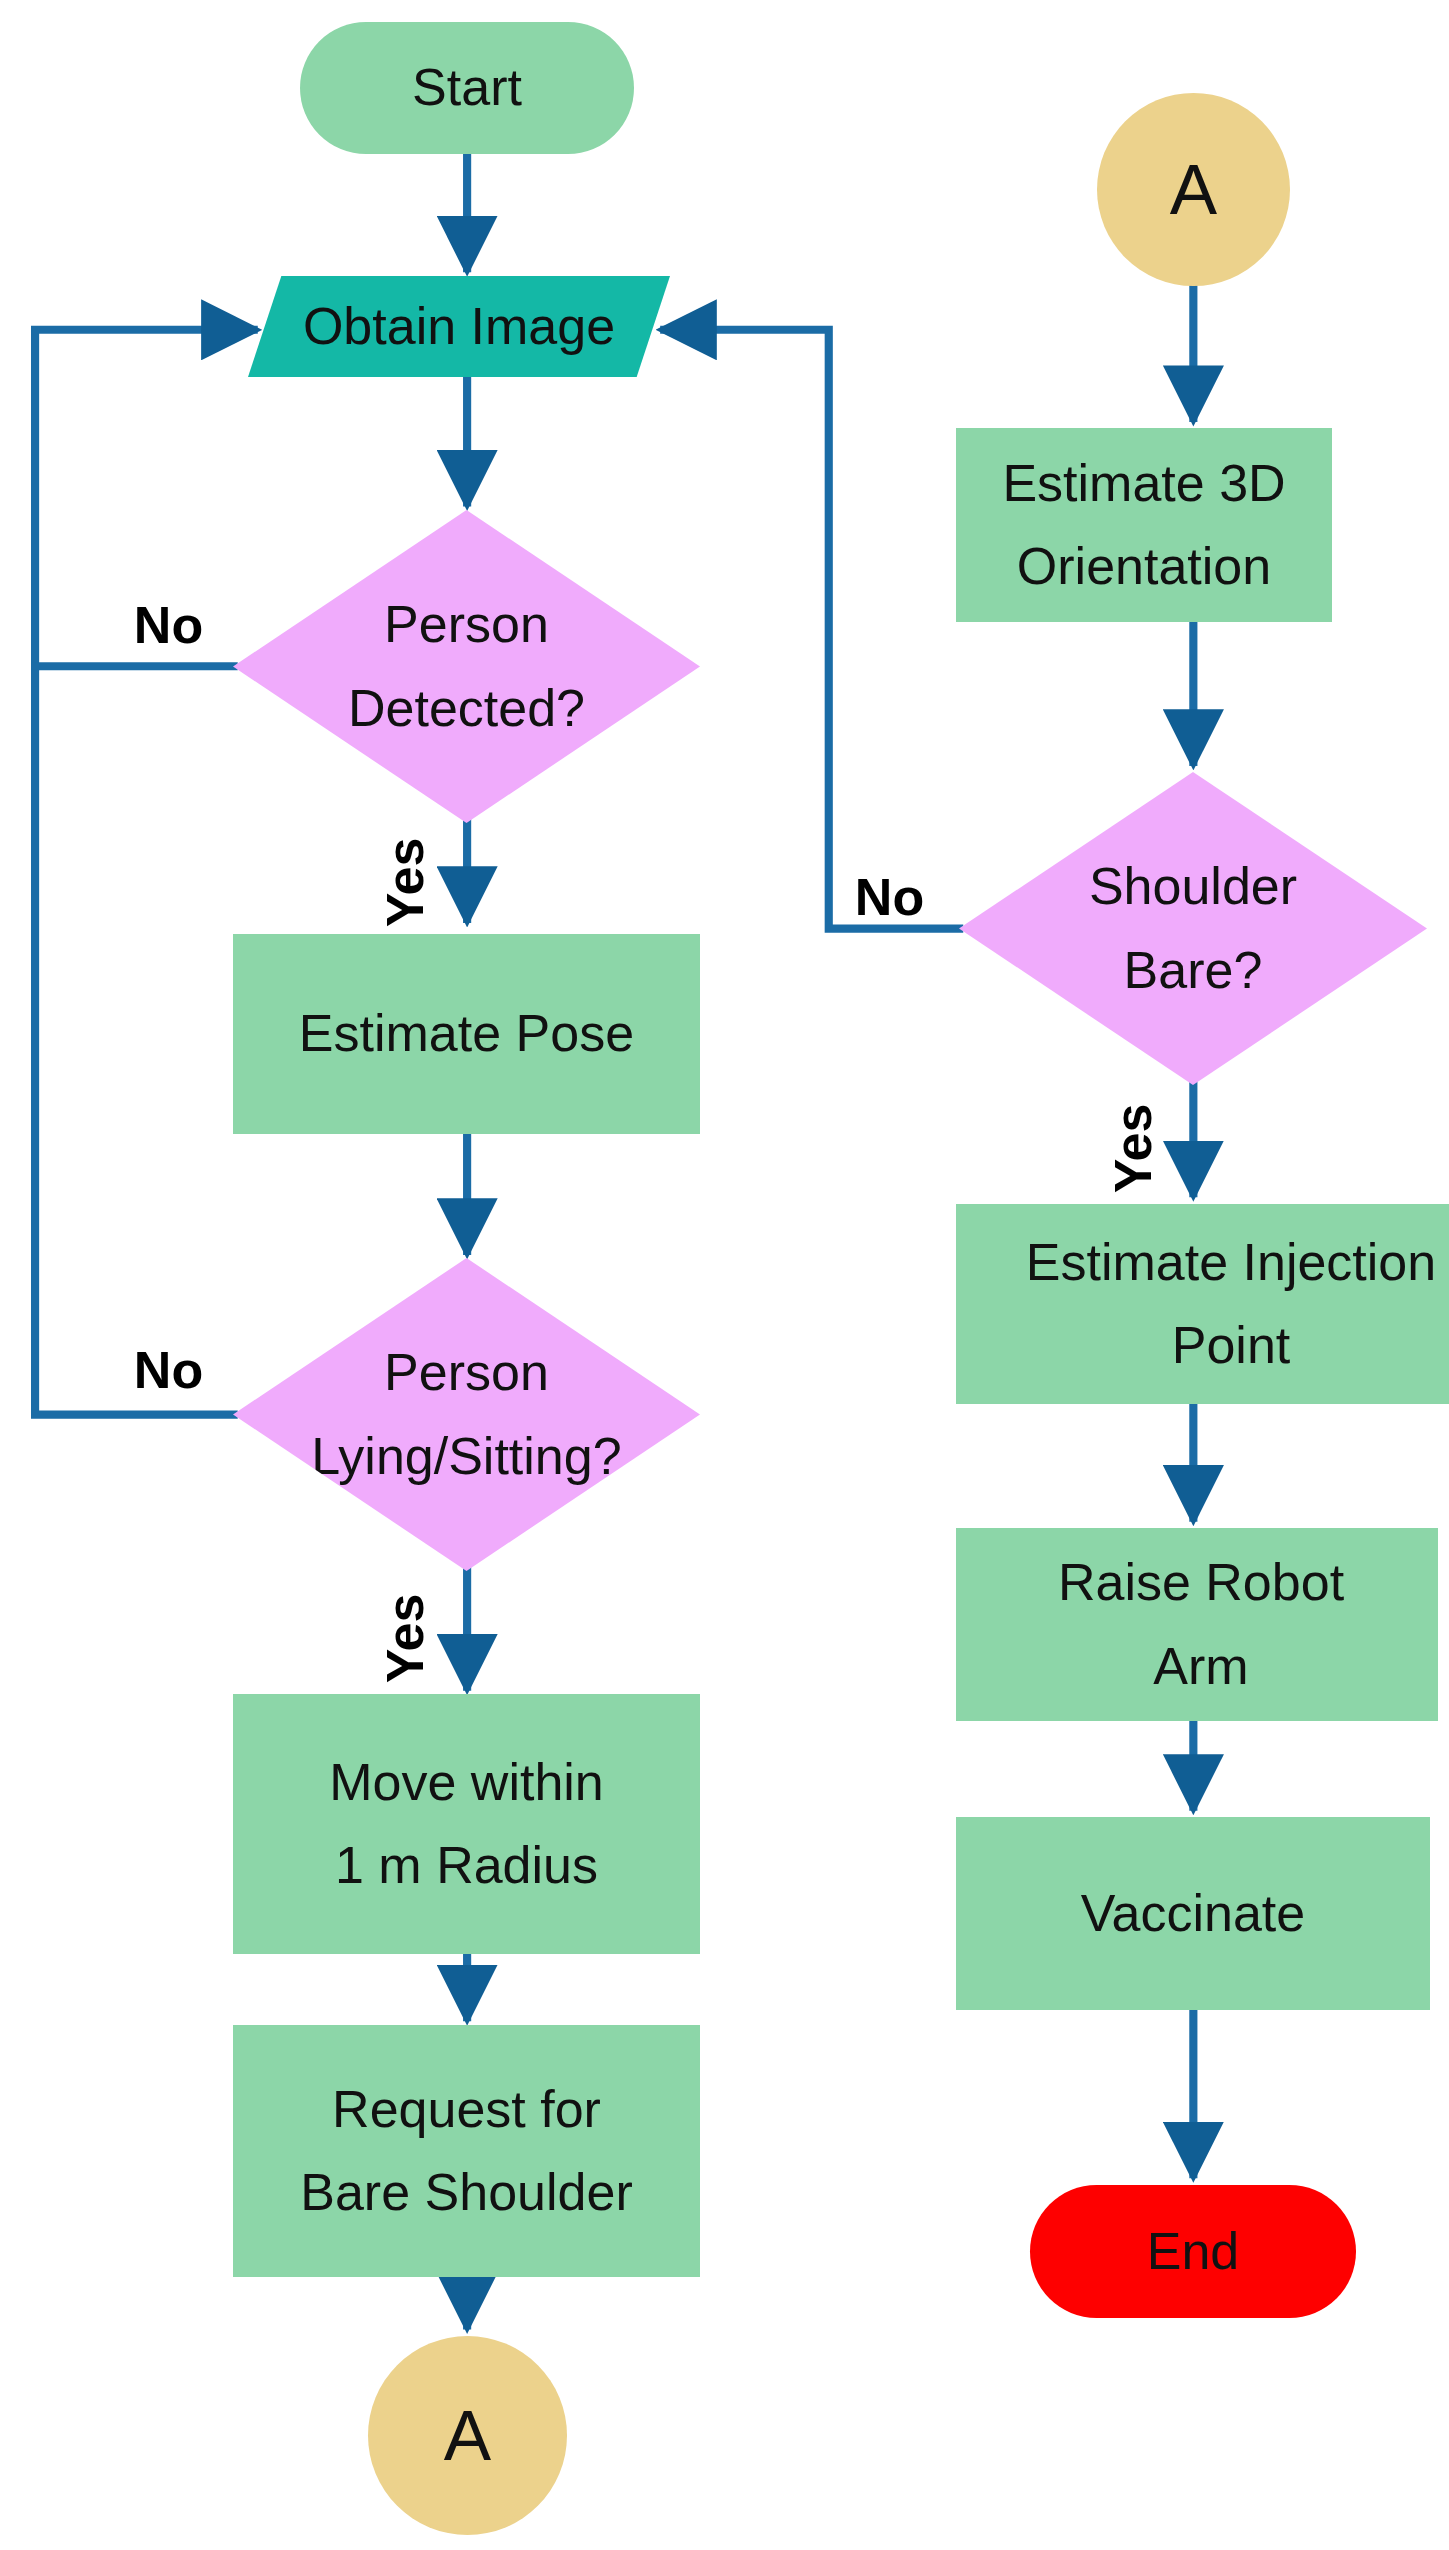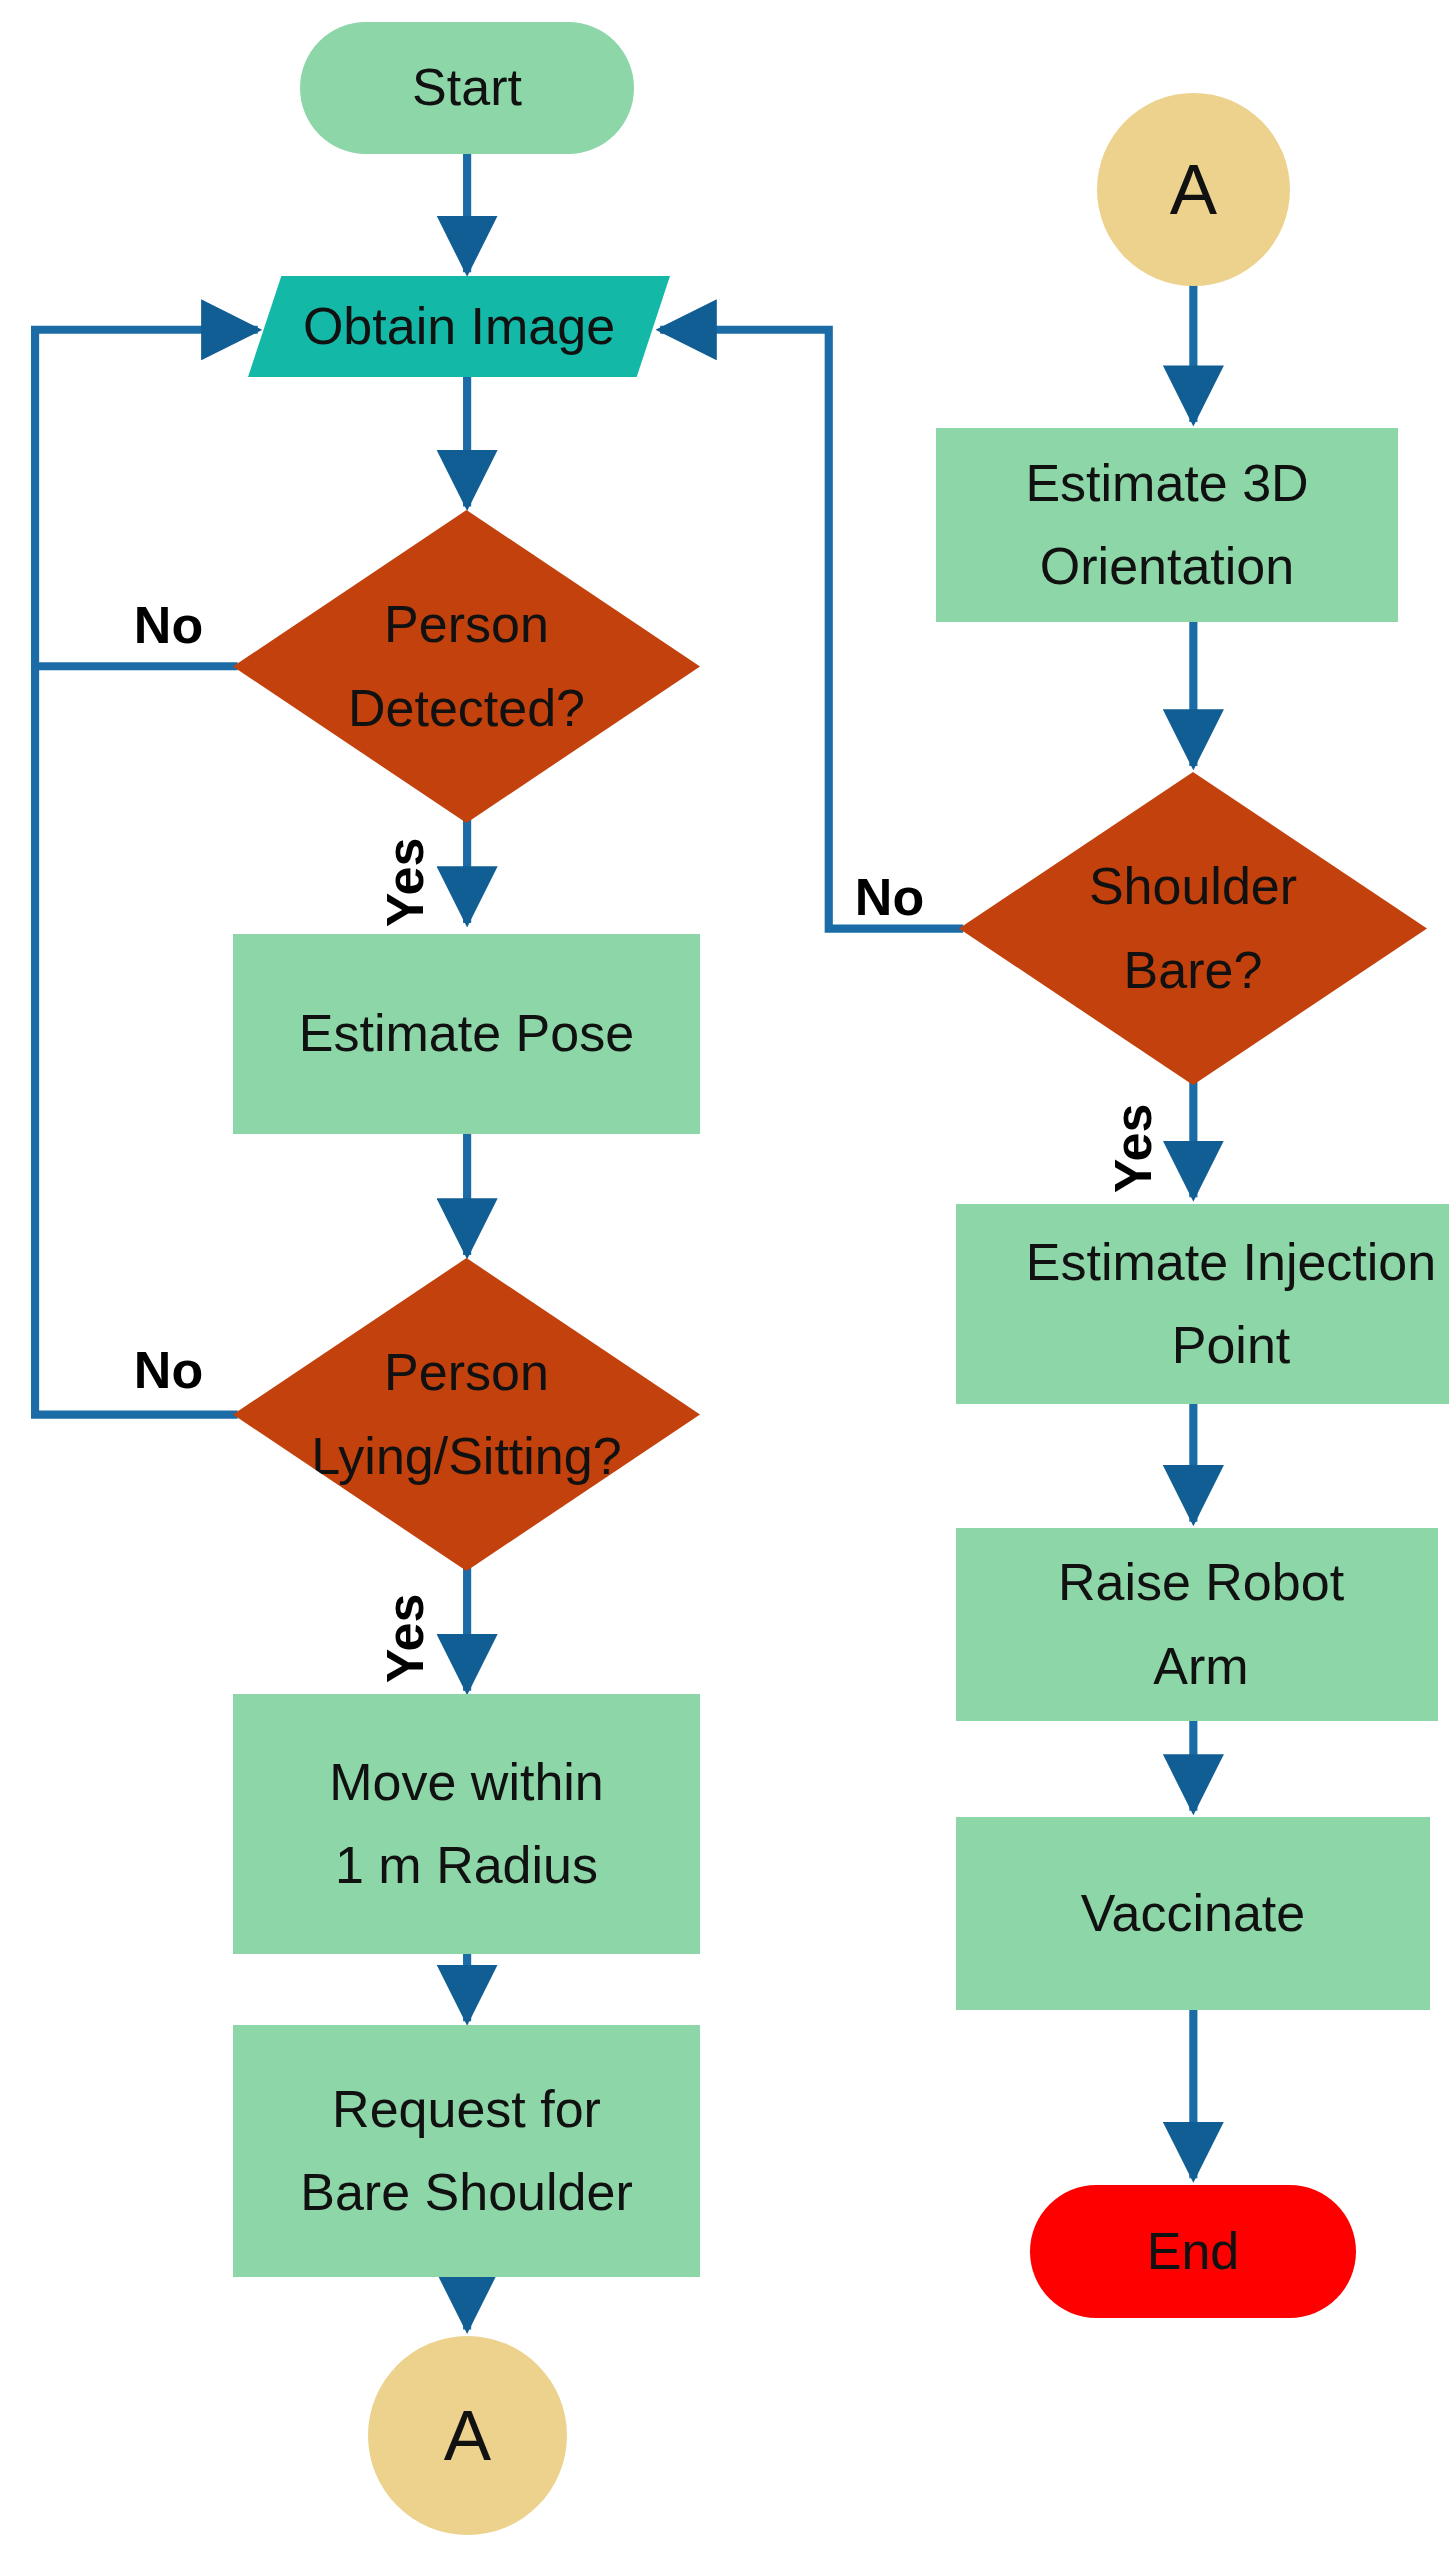--- a/index.html
+++ b/index.html
@@ -5,21 +5,21 @@
   html,body{margin:0;padding:0;background:#ffffff;}
   #canvas{position:relative;width:1450px;height:2550px;background:#ffffff;overflow:hidden;
           font-family:"Liberation Sans", sans-serif;color:#111;}
   #edges{position:absolute;left:0;top:0;width:1450px;height:2550px;}
   .node{position:absolute;display:flex;align-items:center;justify-content:center;text-align:center;}
   .node-label{white-space:pre-line;font-size:52px;line-height:1.6;color:#111;}
   .terminal{background:#8CD6A8;border-radius:70px;}
   .terminal-end{background:#FE0000;border-radius:67px;}
   .process{background:#8CD6A8;}
   .io{background:#14b8a6;clip-path:polygon(7.9% 0,100% 0,92.1% 100%,0 100%);}
-  .decision{background:#c2410c;clip-path:polygon(50% 0,100% 50%,50% 100%,0 50%);}
+  .decision{background:#f0abfc;clip-path:polygon(50% 0,100% 50%,50% 100%,0 50%);}
   .connector{background:#ECD28C;border-radius:50%;}
   .connector .node-label{font-size:71px;}
   .edge-label{position:absolute;display:flex;align-items:center;justify-content:center;
               font-size:52px;font-weight:bold;color:#000;}
   .rot{transform:rotate(-90deg);}
 </style>
 </head>
 <body>
 
 <div id="canvas">
@@ -83,21 +83,21 @@
   </div>
 
   <div class="node connector" style="left:368px;top:2336px;width:199px;height:199px;">
     <span class="node-label">A</span>
   </div>
 
   <div class="node connector" style="left:1097px;top:93px;width:193px;height:193px;">
     <span class="node-label">A</span>
   </div>
 
-  <div class="node process" style="left:936px;top:428px;width:462px;height:194px;justify-content:center;">
+  <div class="node process" style="left:956px;top:428px;width:376px;height:194px;justify-content:center;">
     <span class="node-label">Estimate 3D
 Orientation</span>
   </div>
 
   <div class="node decision" style="left:959px;top:772px;width:468px;height:313px;">
     <span class="node-label">Shoulder
 Bare?</span>
   </div>
 
   <div class="node process" style="left:956px;top:1204px;width:550px;height:200px;">

